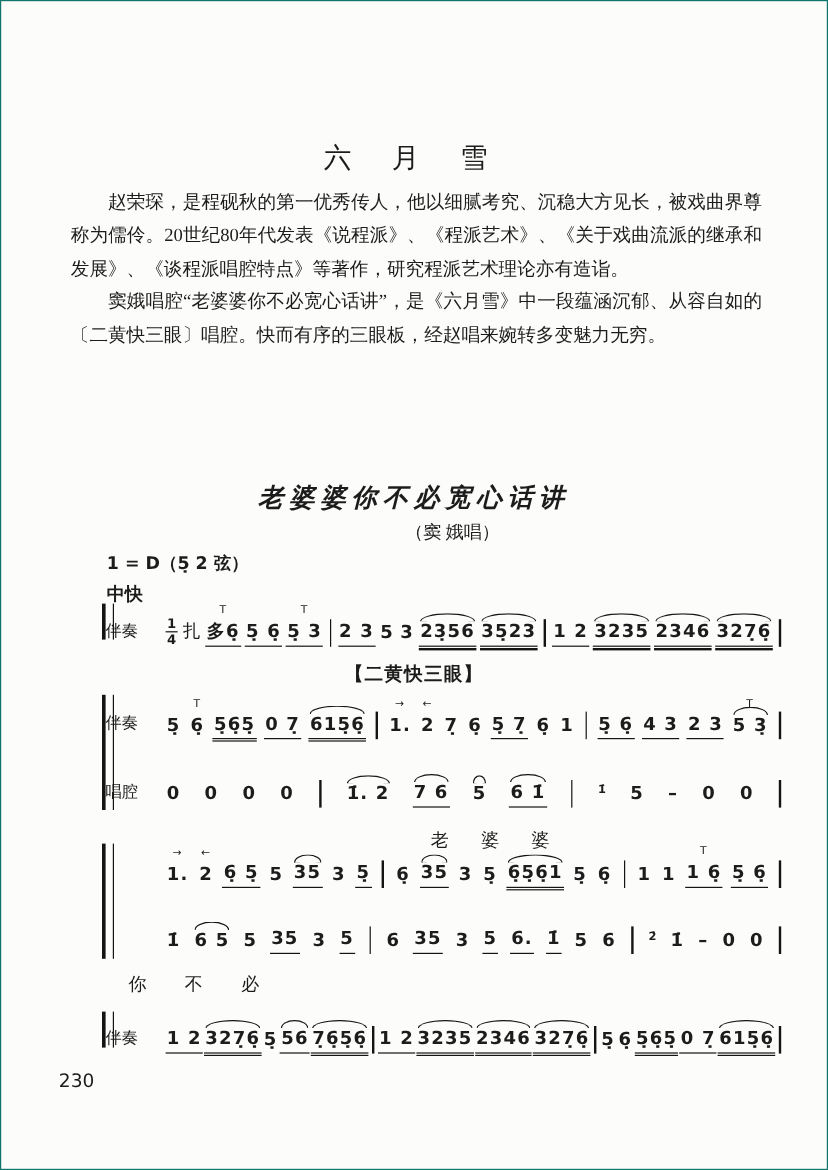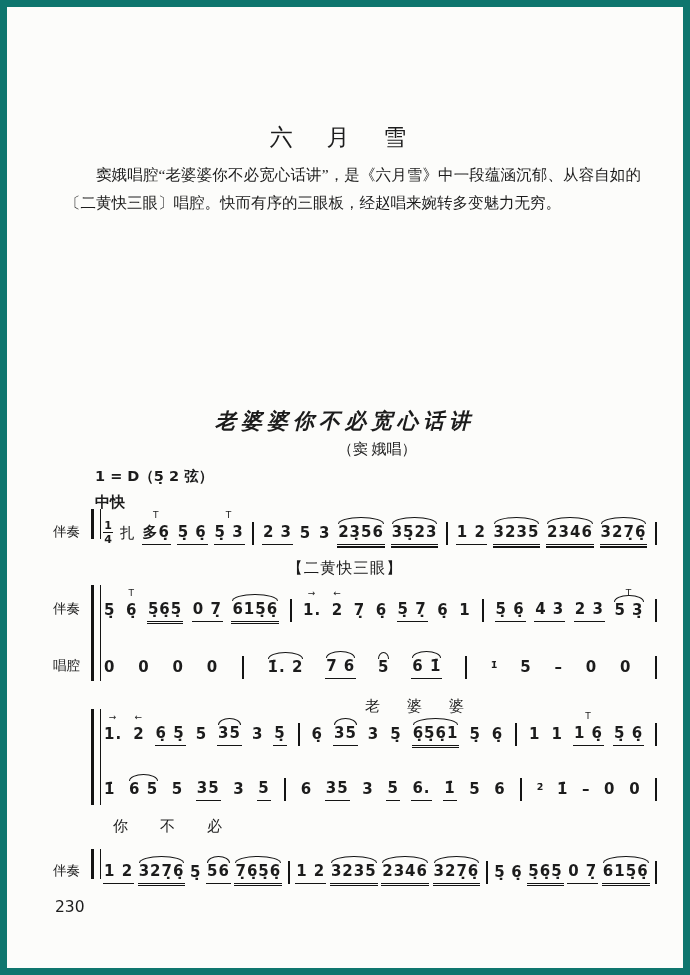--- a/index.html
+++ b/index.html
@@ -1,18 +1,18 @@
 <!DOCTYPE html>
 <html><head>
 <meta charset="utf-8">
 <style>
   html,body{margin:0;padding:0;background:#9a9a98;}
   .page{
     position:relative; width:690px; height:975px; margin:0 auto;
-    background:#fcfcfa; border:7px solid #0f766e; box-sizing:border-box;
+    background:#fcfcfa; border:1px solid #0f766e; box-sizing:border-box;
     color:#1c1c1c; overflow:hidden;
     font-family:"Liberation Serif","DejaVu Serif",serif;
   }
   
   .article-title{
     position:absolute; top:100px; left:0; width:100%;
     text-align:center; font-size:23px; letter-spacing:14px; font-weight:400;
   }
   .paragraphs{
     position:absolute; top:154px; left:58px; width:576px;
@@ -34,31 +34,32 @@
     font-family:"DejaVu Sans","Liberation Sans",sans-serif;
     font-weight:700; font-size:14.5px; line-height:26px;
   }
   .tempo{font-family:Liberation Sans, sans-serif; font-weight:700; font-size:15px;}
   .credits{
     position:absolute; top:452px; right:66px;
     font-size:14.5px; line-height:25px; text-align:left;
   }
   .section-label{
     position:absolute; top:551px; left:0; width:100%;
-    text-align:center; font-size:15.5px; font-weight:400; letter-spacing:1px;
+    text-align:center; font-size:15.5px; font-weight:700; letter-spacing:1px;
   }
   
   .system{position:absolute; left:46px; width:606px;}
   .sys1{top:498px;} .sys2{top:576px;} .sys3{top:700px;} .sys4{top:838px;}
   .mrow{display:flex; align-items:flex-end; margin-bottom:12px;}
   .sys2 .mrow{margin-bottom:18px;}
   .sys3 .mrow{margin-bottom:16px;}
   .mlabel{
     width:38px; flex-shrink:0; font-size:13.5px; padding-bottom:4px;
     font-family:"Liberation Serif",serif;
+    margin-left:41px;
   }
   .brace{
     position:absolute; left:38px; width:6px;
     border-left:3px solid #141414; border-right:1.2px solid #141414;
   }
   .brace.tall{top:2px; height:96px;}
   .brace.short{top:4px; height:30px;}
   .mline{
     flex:1; display:flex; justify-content:space-between; align-items:flex-end;
     margin-left:12px; padding-top:15px; min-height:24px;
@@ -104,20 +105,21 @@
   }
 </style>
 </head>
 <body>
 
 <div class="page">
 
   <h1 class="article-title">六 月 雪</h1>
 
   <div class="paragraphs">
+    <p>赵荣琛，是程砚秋的第一优秀传人，他以细腻考究、沉稳大方见长，被戏曲界尊称为儒伶。20世纪80年代发表《说程派》、《程派艺术》、《关于戏曲流派的继承和发展》、《谈程派唱腔特点》等著作，研究程派艺术理论亦有造诣。</p>
     <p>窦娥唱腔“老婆婆你不必宽心话讲”，是《六月雪》中一段蕴涵沉郁、从容自如的〔二黄快三眼〕唱腔。快而有序的三眼板，经赵唱来婉转多变魅力无穷。</p>
   </div>
 
   <div class="song-title">老婆婆你不必宽心话讲</div>
   <div class="singer-note">（窦  娥唱）</div>
 
   <div class="key-block">
     <div>1 = D（5̣ 2 弦）</div>
     <div class="tempo">中快</div>
   </div>

